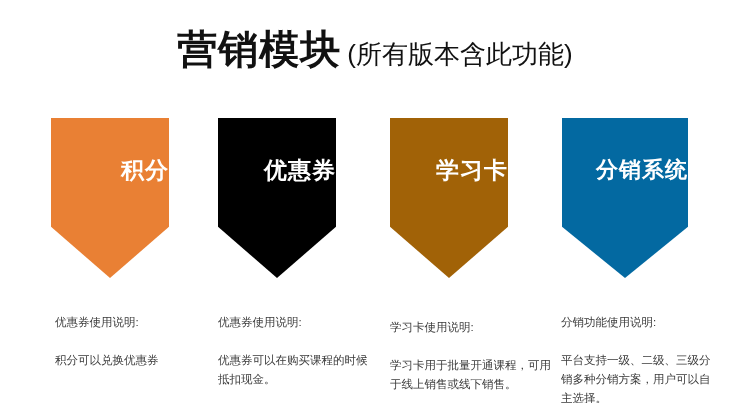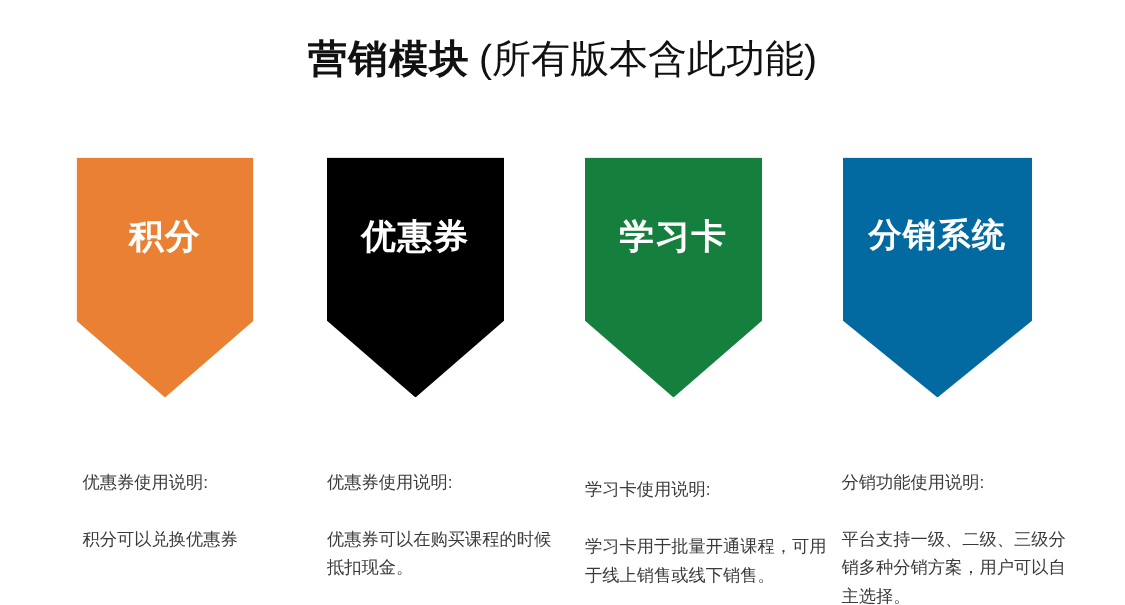--- a/index.html
+++ b/index.html
@@ -21,59 +21,59 @@
   
   .title-block {
     position: absolute;
     left: 0;
     top: 22px;
     width: 750px;
     text-align: center;
     white-space: nowrap;
   }
   .title-main {
-    font-size: 26px;
+    font-size: 40px;
     font-weight: bold;
     color: #111111;
     letter-spacing: 1px;
     vertical-align: baseline;
   }
   .title-sub {
     font-size: 26px;
     font-weight: normal;
     color: #111111;
     vertical-align: baseline;
     margin-left: 6px;
   }
 
   
   .banner {
     position: absolute;
-    top: 105px;
+    top: 118px;
     width: 118px;
     height: 160px;
     -webkit-clip-path: polygon(0 0, 100% 0, 100% 68%, 50% 100%, 0 68%);
     clip-path: polygon(0 0, 100% 0, 100% 68%, 50% 100%, 0 68%);
     display: flex;
     align-items: flex-start;
-    justify-content: center;
+    justify-content: flex-end;
   }
   .banner-label {
     margin-top: 40px;
     color: #ffffff;
     font-size: 23px;
     font-weight: bold;
     letter-spacing: 1px;
     line-height: 1.1;
     text-align: center;
     white-space: nowrap;
   }
   .banner.b1 { left: 51px;  background: #E98034; }
   .banner.b2 { left: 218px; background: #000000; }
-  .banner.b3 { left: 390px; background: #15803d; }
+  .banner.b3 { left: 390px; background: #a16207; }
   .banner.b4 { left: 562px; background: #0369a1; width: 126px; }
   .banner.b4 .banner-label { font-size: 22px; }
 
   
   .caption {
     position: absolute;
     color: #3a3a3a;
     font-size: 11.5px;
     line-height: 19px;
     white-space: pre-line;

